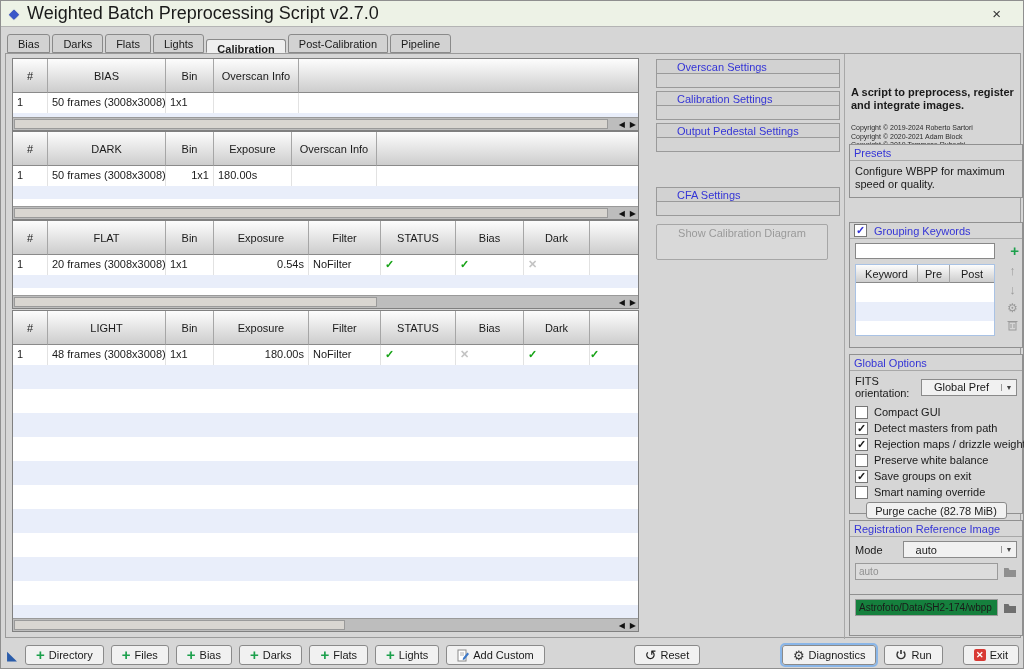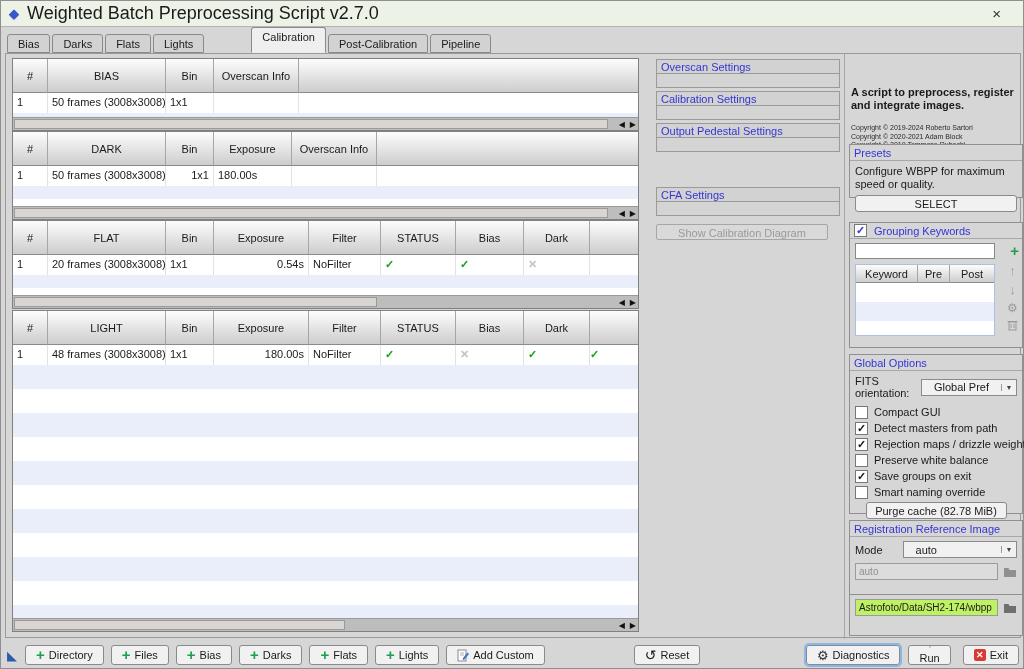--- a/index.html
+++ b/index.html
@@ -9,21 +9,21 @@
 
   
   .titlebar { position:absolute; left:0; top:0; width:100%; height:26px; background:#edf2e6; border-bottom:1px solid #b4b4b4; display:flex; align-items:center; padding:0 8px; }
   .app-icon { color:#3a57c9; font-size:13px; margin-right:8px; text-shadow:0 0 1px #20348f; }
   .title-text { font-size:18px; }
   .close-x { margin-left:auto; font-size:15px; color:#333; padding:0 14px; cursor:default; }
 
   
   .tabbar { position:absolute; left:6px; top:31px; height:21px; display:flex; align-items:flex-end; z-index:5; }
   .tab { background:#d2d2d2; border:1px solid #8a8a8a; border-radius:3px 3px 0 0; padding:3px 10px 3px; margin-right:2px; height:19px; line-height:13px; }
-  .tab.active { background:#efefef; height:26px; border-bottom:1px solid #efefef; font-weight:normal;margin-left:45px; }
+  .tab.active { background:#efefef; height:14px; border-bottom:1px solid #efefef; font-weight:bold; }
 
   
   .panel { position:absolute; left:4px; top:52px; width:1016px; height:585px; border:1px solid #9a9a9a; background:#d6d6d6; }
 
   
   .tbl { position:absolute; left:6px; width:627px; border:1px solid #808080; background:#fff; }
   .thead { display:flex; height:34px; }
   .th { background:linear-gradient(#fdfdfd,#cdcdcd); border-right:1px solid #a6a6a6; border-bottom:1px solid #8a8a8a; display:flex; align-items:center; justify-content:center; text-align:center; line-height:12px; overflow:hidden; }
   .th:last-child { border-right:none; }
   .trow { display:flex; height:20px; background:#fff; }
@@ -46,23 +46,23 @@
   .empty-a { height:4px; background:#e9eefa; }
   .empty-b { height:20px; background:linear-gradient(#e9eefa 0 13px,#ffffff 13px); }
   .empty-light { background:repeating-linear-gradient(to bottom,#e9eefa 0 24px,#ffffff 24px 48px); }
 
   .hscroll { height:13px; background:#bdbdbd; border-top:1px solid #9a9a9a; position:relative; }
   .thumb { position:absolute; top:1px; bottom:1px; left:1px; background:#d9d6d1; border:1px solid #9a9a9a; }
   .sarrows { position:absolute; right:2px; top:0; height:100%; display:flex; align-items:center; gap:5px; font-size:8px; color:#111; }
 
   
   .sect { position:absolute; left:650px; width:184px; }
-  .sect-title { height:15px; line-height:15px; background:#d2d2d2; border:1px solid #9a9a9a; color:#3434d6; padding-left:4px; }
+  .sect-title { height:15px; line-height:15px; background:#d2d2d2; border:1px solid #9a9a9a; color:#3434d6; padding-left:20px; }
   .sect-body { height:14px; background:#d4d4d4; border:1px solid #9a9a9a; border-top:none; }
-  .diagram-btn { position:absolute; left:650px; top:222px; width:172px; height:16px; background:#d9d9d9; border:1px solid #a6a6a6; border-radius:2px; color:#9a9a9a; text-align:center; line-height:16px; }
+  .diagram-btn { position:absolute; left:650px; top:222px; width:172px; height:36px; background:#d9d9d9; border:1px solid #a6a6a6; border-radius:2px; color:#9a9a9a; text-align:center; line-height:16px; }
 
   
   .sidebar-divider { position:absolute; left:838px; top:0; width:1px; height:585px; background:#a8a8a8; }
   .sb-desc { position:absolute; left:845px; top:32px; width:168px; font-weight:bold; line-height:13px; }
   .sb-copy { position:absolute; left:845px; top:70px; width:168px; font-size:7px; line-height:8.5px; color:#2a2a2a; }
   .bubble { position:absolute; left:845px; top:115px; }
   .sb-box { position:absolute; left:843px; width:174px; border:1px solid #909090; background:#d6d6d6; }
   .sb-title { height:16px; line-height:16px; color:#3434d6; padding-left:4px; border-bottom:1px solid #a8a8a8; }
   .sb-pad { padding:4px 5px; }
   .btn { background:#f1f1f1; border:1px solid #8a8a8a; border-radius:3px; text-align:center; display:flex; align-items:center; justify-content:center; gap:4px; }
@@ -74,21 +74,21 @@
   .kw-table { width:140px; border:1px solid #a9c2e4; background:#fff; margin-top:5px; }
   .kw-head { display:flex; height:18px; }
   .kw-th { background:linear-gradient(#fdfdfd,#cdcdcd); border-right:1px solid #a6a6a6; border-bottom:1px solid #8a8a8a; display:flex; align-items:center; justify-content:center; }
   .kw-th:last-child { border-right:none; }
   .kw-row { height:19px; }
   .kw-row.alt { background:#e9eefa; }
   .side-icons { position:absolute; right:4px; top:24px; display:flex; flex-direction:column; align-items:center; gap:4px; color:#9a9a9a; }
   .dropdown { background:#f1f1f1; border:1px solid #8a8a8a; height:17px; display:flex; align-items:center; }
   .dd-val { flex:1; padding:0 12px; overflow:hidden; white-space:nowrap; }
   .dd-arrow { width:15px; border-left:1px solid #9a9a9a; text-align:center; font-size:7px; color:#444; }
-  .field { height:17px; border:1px solid #9a9a9a; background:#bef264; padding:0 3px; display:flex; align-items:center; overflow:hidden; white-space:nowrap; font-size:10px; }
+  .field { height:17px; border:1px solid #9a9a9a; background:#15803d; padding:0 3px; display:flex; align-items:center; overflow:hidden; white-space:nowrap; font-size:10px; }
   .field.disabled { background:#dcdcdc; color:#909090; }
   .folder-svg { flex:none; }
 
   
   .toolbar { position:absolute; left:0; top:640px; width:1024px; height:28px; display:flex; align-items:center; padding:0 6px; }
   .tri { color:#2a5caa; font-size:13px; margin-right:8px; }
   .tb-btn { height:20px; padding:0 10px; margin-right:7px; font-size:11px; }
   .tb-right { position:absolute; right:6px; display:flex; gap:8px; }
   .reset-btn { position:absolute; left:633px; width:66px; }
   .focus-ring { outline:2px solid #8ab6e8; outline-offset:0; }
@@ -271,21 +271,20 @@
         <rect x="4" y="4" width="11" height="2" fill="#5b9bd5"></rect>
         <rect x="4" y="8" width="8" height="2" fill="#5b9bd5"></rect>
         <path d="M5 12 L9 12 L5 15 Z" fill="#8a8a8a"></path>
       </svg>
     </div>
 
     <div class="sb-box" style="top:90px; height:54px;">
       <div class="sb-title">Presets</div>
       <div class="sb-pad">
         <div style="line-height:13px;">Configure WBPP for maximum speed or quality.</div>
-        <div class="btn select-btn">SELECT</div>
       </div>
     </div>
 
     <div class="sb-box" style="top:168px; height:126px;">
       <div class="sb-title" style="display:flex; align-items:center; gap:7px;">
         <span class="cb">✓</span>
         <span>Grouping Keywords</span>
       </div>
       <div class="sb-pad" style="position:relative;">
         <input class="kw-input" value="" style="">
@@ -419,21 +418,21 @@
     </div>
     <div class="btn tb-btn reset-btn">
       <span class="reset-glyph">↺</span>
       <span>Reset</span>
     </div>
     <div class="tb-right">
       <div class="btn tb-btn focus-ring" style="margin-right:0;">
         <span class="gear-glyph">⚙</span>
         <span>Diagnostics</span>
       </div>
-      <div class="btn tb-btn" style="margin-right:4px;flex-direction:column;">
+      <div class="btn tb-btn" style="margin-right:12px;">
         <svg width="12" height="12" viewBox="0 0 12 12">
           <path d="M6 1 L6 5" stroke="#333" stroke-width="1.6" fill="none"></path>
           <path d="M3.4 2.6 A4 4 0 1 0 8.6 2.6" stroke="#333" stroke-width="1.4" fill="none"></path>
         </svg>
         <span>Run</span>
       </div>
       <div class="btn tb-btn" style="margin-right:0;">
         <span class="exit-box">✕</span>
         <span>Exit</span>
       </div>

